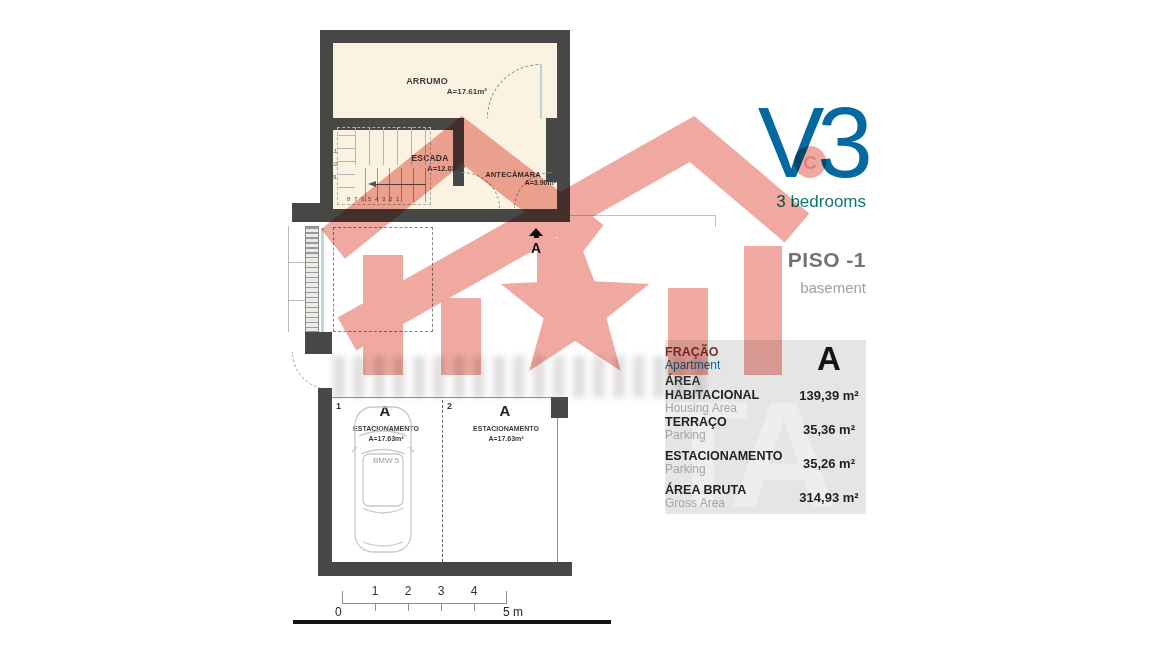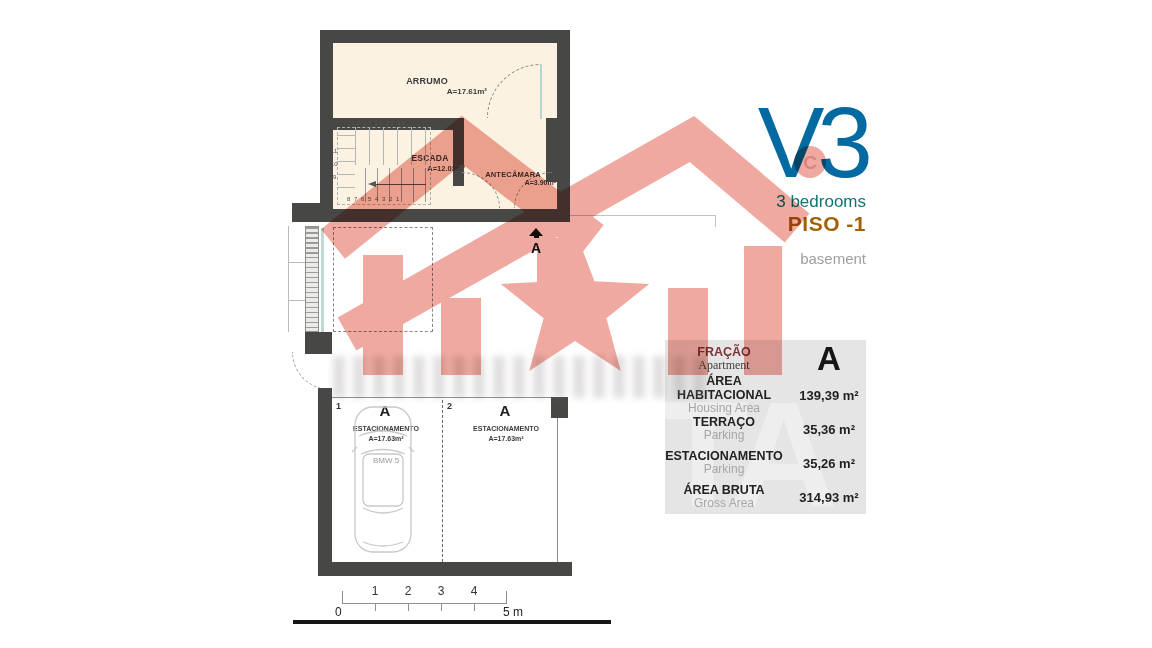--- a/index.html
+++ b/index.html
@@ -58,32 +58,32 @@
   .sb-tickend{position:absolute;top:591px;width:1px;height:12px;background:#8f8f8f;}
   .sb-tick{position:absolute;top:603px;width:1px;height:8px;background:#8f8f8f;}
   .sb-num{position:absolute;top:584px;width:10px;text-align:center;font-size:12px;color:#333;}
   .sb-zero{left:335px;top:605px;font-size:12px;color:#222;}
   .sb-end{left:503px;top:605px;font-size:12px;color:#222;}
   .heavyline{left:293px;top:620px;width:318px;height:4px;background:#151515;}
   
   .rightcol{left:600px;top:96px;width:266px;text-align:right;}
   .v3{font-size:100px;font-weight:500;letter-spacing:-7px;line-height:.92;color:#0369a1;white-space:nowrap;}
   .bedrooms{margin-top:4px;font-size:17px;color:#0f766e;}
-  .piso{font-size:21px;font-weight:600;letter-spacing:.5px;color:#a16207;}
-  .piso-en{font-size:15px;color:#9f9f9f;margin-top:14px;}
+  .piso{margin-top:36px;font-size:21px;font-weight:600;letter-spacing:.5px;color:#737373;}
+  .piso-en{font-size:15px;color:#9f9f9f;margin-top:7px;}
   
   .table{left:665px;top:340px;width:201px;background:#e5e5e5;overflow:hidden;}
   .trow{display:flex;align-items:center;height:34px;position:relative;}
   .trow.first{height:38px;}
-  .tlabels{flex:1;text-align:center;padding-right:9px;line-height:1.15;}
+  .tlabels{flex:1;text-align:left;padding-right:9px;line-height:1.15;}
   .tpt{font-size:12.5px;font-weight:bold;color:#222;display:block;}
   .ten{font-size:12px;color:#a6a6a6;display:block;}
   .tval{width:74px;text-align:center;font-size:13px;font-weight:bold;color:#1f1f1f;}
   .trow.first .tpt{color:#7d3333;}
-  .trow.first .ten{color:#404040;font-family:Liberation Serif, serif;}
+  .trow.first .ten{color:#0369a1;}
   .unit-letter{font-size:33px;font-weight:800;color:#151515;}
   .table-wm{position:absolute;left:-8px;top:28px;font-size:150px;font-weight:bold;color:rgba(255,255,255,.35);letter-spacing:-8px;pointer-events:none;}
   
   .blurrow{left:333px;top:356px;width:380px;height:42px;opacity:.45;filter:blur(3px);
            background:repeating-linear-gradient(90deg,rgba(135,125,125,.55) 0 12px,rgba(135,125,125,0) 12px 20px);}
   .wm-svg{left:0;top:0;width:1152px;height:648px;mix-blend-mode:multiply;opacity:.7;pointer-events:none;}
 </style>
 </head>
 <body>
 

